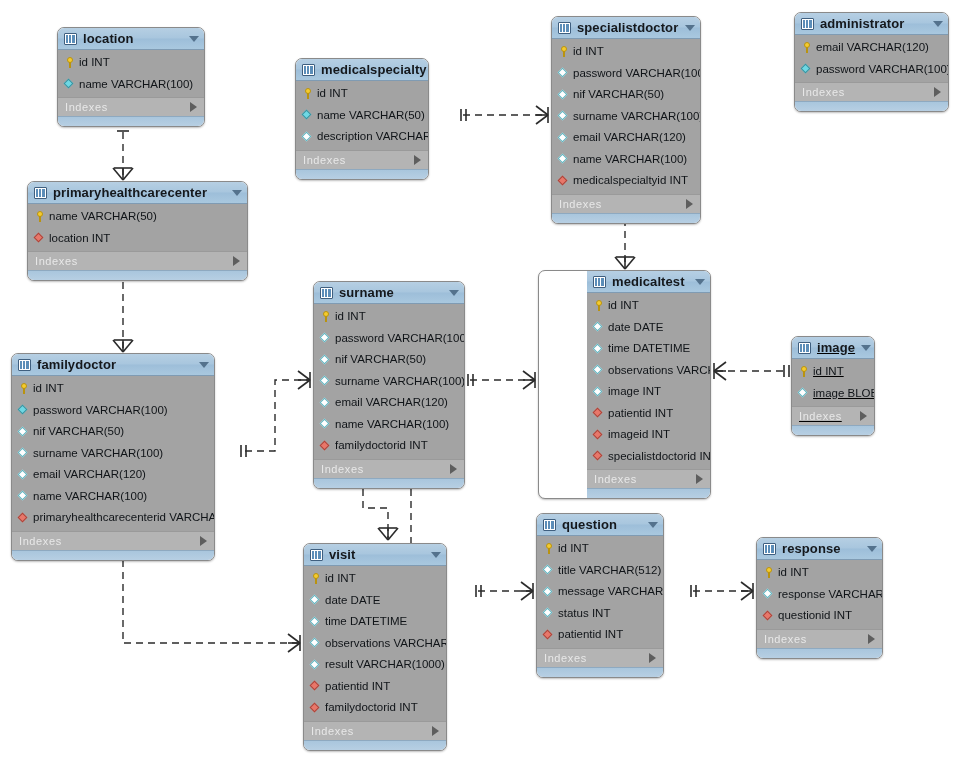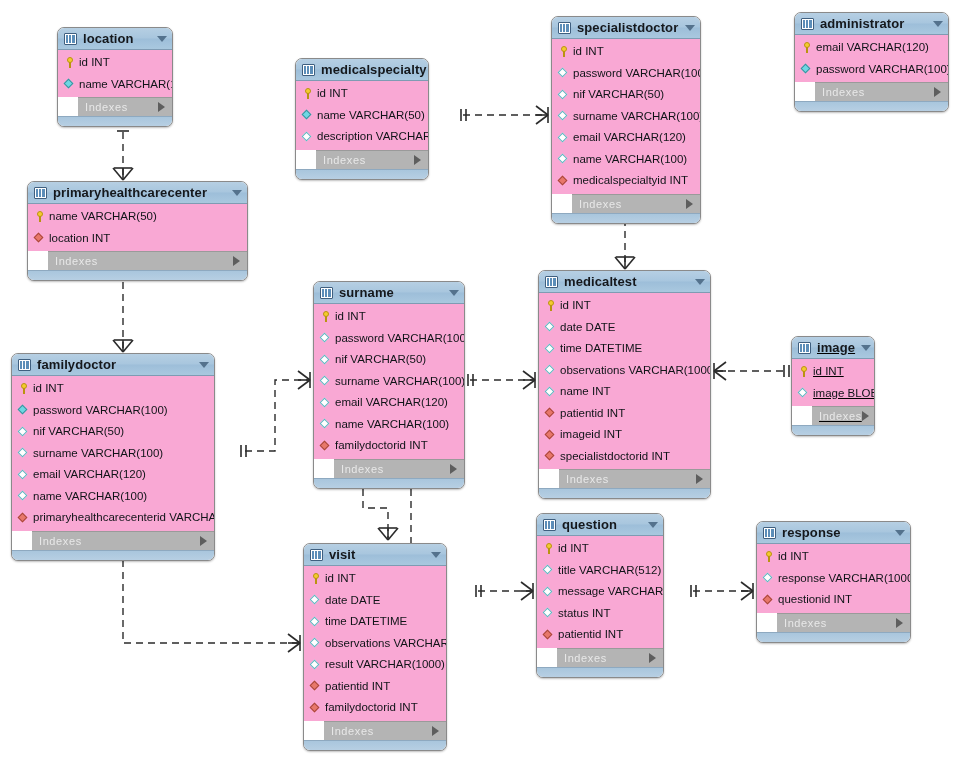--- a/index.html
+++ b/index.html
@@ -82,21 +82,21 @@
   }
   .tbl-caret {
     width: 0; height: 0;
     flex: 0 0 auto;
     border-left: 5px solid transparent;
     border-right: 5px solid transparent;
     border-top: 6px solid #54728d;
     margin-left: 6px;
   }
   .tbl-cols {
-    background: #f9a8d4;
+    background: #a3a3a3;
     padding: 2px 0 2px 0;
   }
   .col-row {
     display: flex;
     align-items: center;
     height: 21.5px;
     padding: 0 6px 0 6px;
     box-sizing: border-box;
     white-space: nowrap;
   }
@@ -168,21 +168,20 @@
     box-sizing: border-box;
   }
   .tbl-indexes {
     height: 19px;
     background: #b4b4b4;
     border-top: 1px solid #9a9a9a;
     display: flex;
     align-items: center;
     padding: 0 7px 0 7px;
     box-sizing: border-box;
-    margin-left: 20px;
   }
   .idx-label {
     font-size: 11px;
     color: #e8e8e8;
     flex: 1 1 auto;
     letter-spacing: 0.6px;
     line-height: 12px;
   }
   .idx-caret {
     width: 0; height: 0;
@@ -366,21 +365,21 @@
       <g>
         <path d="M533,591 L521,582"></path>
           <path d="M533,591 L521,591"></path>
           <path d="M533,591 L521,600"></path>
         <path d="M533,583 L533,599"></path>
       </g>
     </g>
   </svg>
 
   <div id="tables-layer">
-      <div class="table-box" style="left: 57px; top: 27px; width: 116px;">
+      <div class="table-box" style="left: 57px; top: 27px; width: 148px;">
         <div class="tbl-header">
           <span class="tbl-icon"></span>
           <span class="tbl-title">location</span>
           <span class="tbl-caret"></span>
         </div>
         <div class="tbl-cols">
           <div class="col-row">
             <span class="ico ico-pk"></span>
             <span class="col-label">id INT</span>
           </div>
@@ -542,21 +541,21 @@
             <span class="ico ico-fk"></span>
             <span class="col-label">familydoctorid INT</span>
           </div>
         </div>
         <div class="tbl-indexes">
           <span class="idx-label">Indexes</span>
           <span class="idx-caret"></span>
         </div>
         <div class="tbl-footer"></div>
       </div>
-      <div class="table-box" style="left: 538px; top: 270px; width: 173px;">
+      <div class="table-box" style="left: 538px; top: 270px; width: 173px; padding-left: 48px;">
         <div class="tbl-header">
           <span class="tbl-icon"></span>
           <span class="tbl-title">medicaltest</span>
           <span class="tbl-caret"></span>
         </div>
         <div class="tbl-cols">
           <div class="col-row">
             <span class="ico ico-pk"></span>
             <span class="col-label">id INT</span>
           </div>
@@ -567,21 +566,21 @@
           <div class="col-row">
             <span class="ico ico-col"></span>
             <span class="col-label">time DATETIME</span>
           </div>
           <div class="col-row">
             <span class="ico ico-col"></span>
             <span class="col-label">observations VARCHAR(1000)</span>
           </div>
           <div class="col-row">
             <span class="ico ico-col"></span>
-            <span class="col-label">name INT</span>
+            <span class="col-label">image INT</span>
           </div>
           <div class="col-row">
             <span class="ico ico-fk"></span>
             <span class="col-label">patientid INT</span>
           </div>
           <div class="col-row">
             <span class="ico ico-fk"></span>
             <span class="col-label">imageid INT</span>
           </div>
           <div class="col-row">
@@ -686,21 +685,21 @@
             <span class="ico ico-fk"></span>
             <span class="col-label">patientid INT</span>
           </div>
         </div>
         <div class="tbl-indexes">
           <span class="idx-label">Indexes</span>
           <span class="idx-caret"></span>
         </div>
         <div class="tbl-footer"></div>
       </div>
-      <div class="table-box" style="left: 756px; top: 521px; width: 155px;">
+      <div class="table-box" style="left: 756px; top: 537px; width: 127px;">
         <div class="tbl-header">
           <span class="tbl-icon"></span>
           <span class="tbl-title">response</span>
           <span class="tbl-caret"></span>
         </div>
         <div class="tbl-cols">
           <div class="col-row">
             <span class="ico ico-pk"></span>
             <span class="col-label">id INT</span>
           </div>

